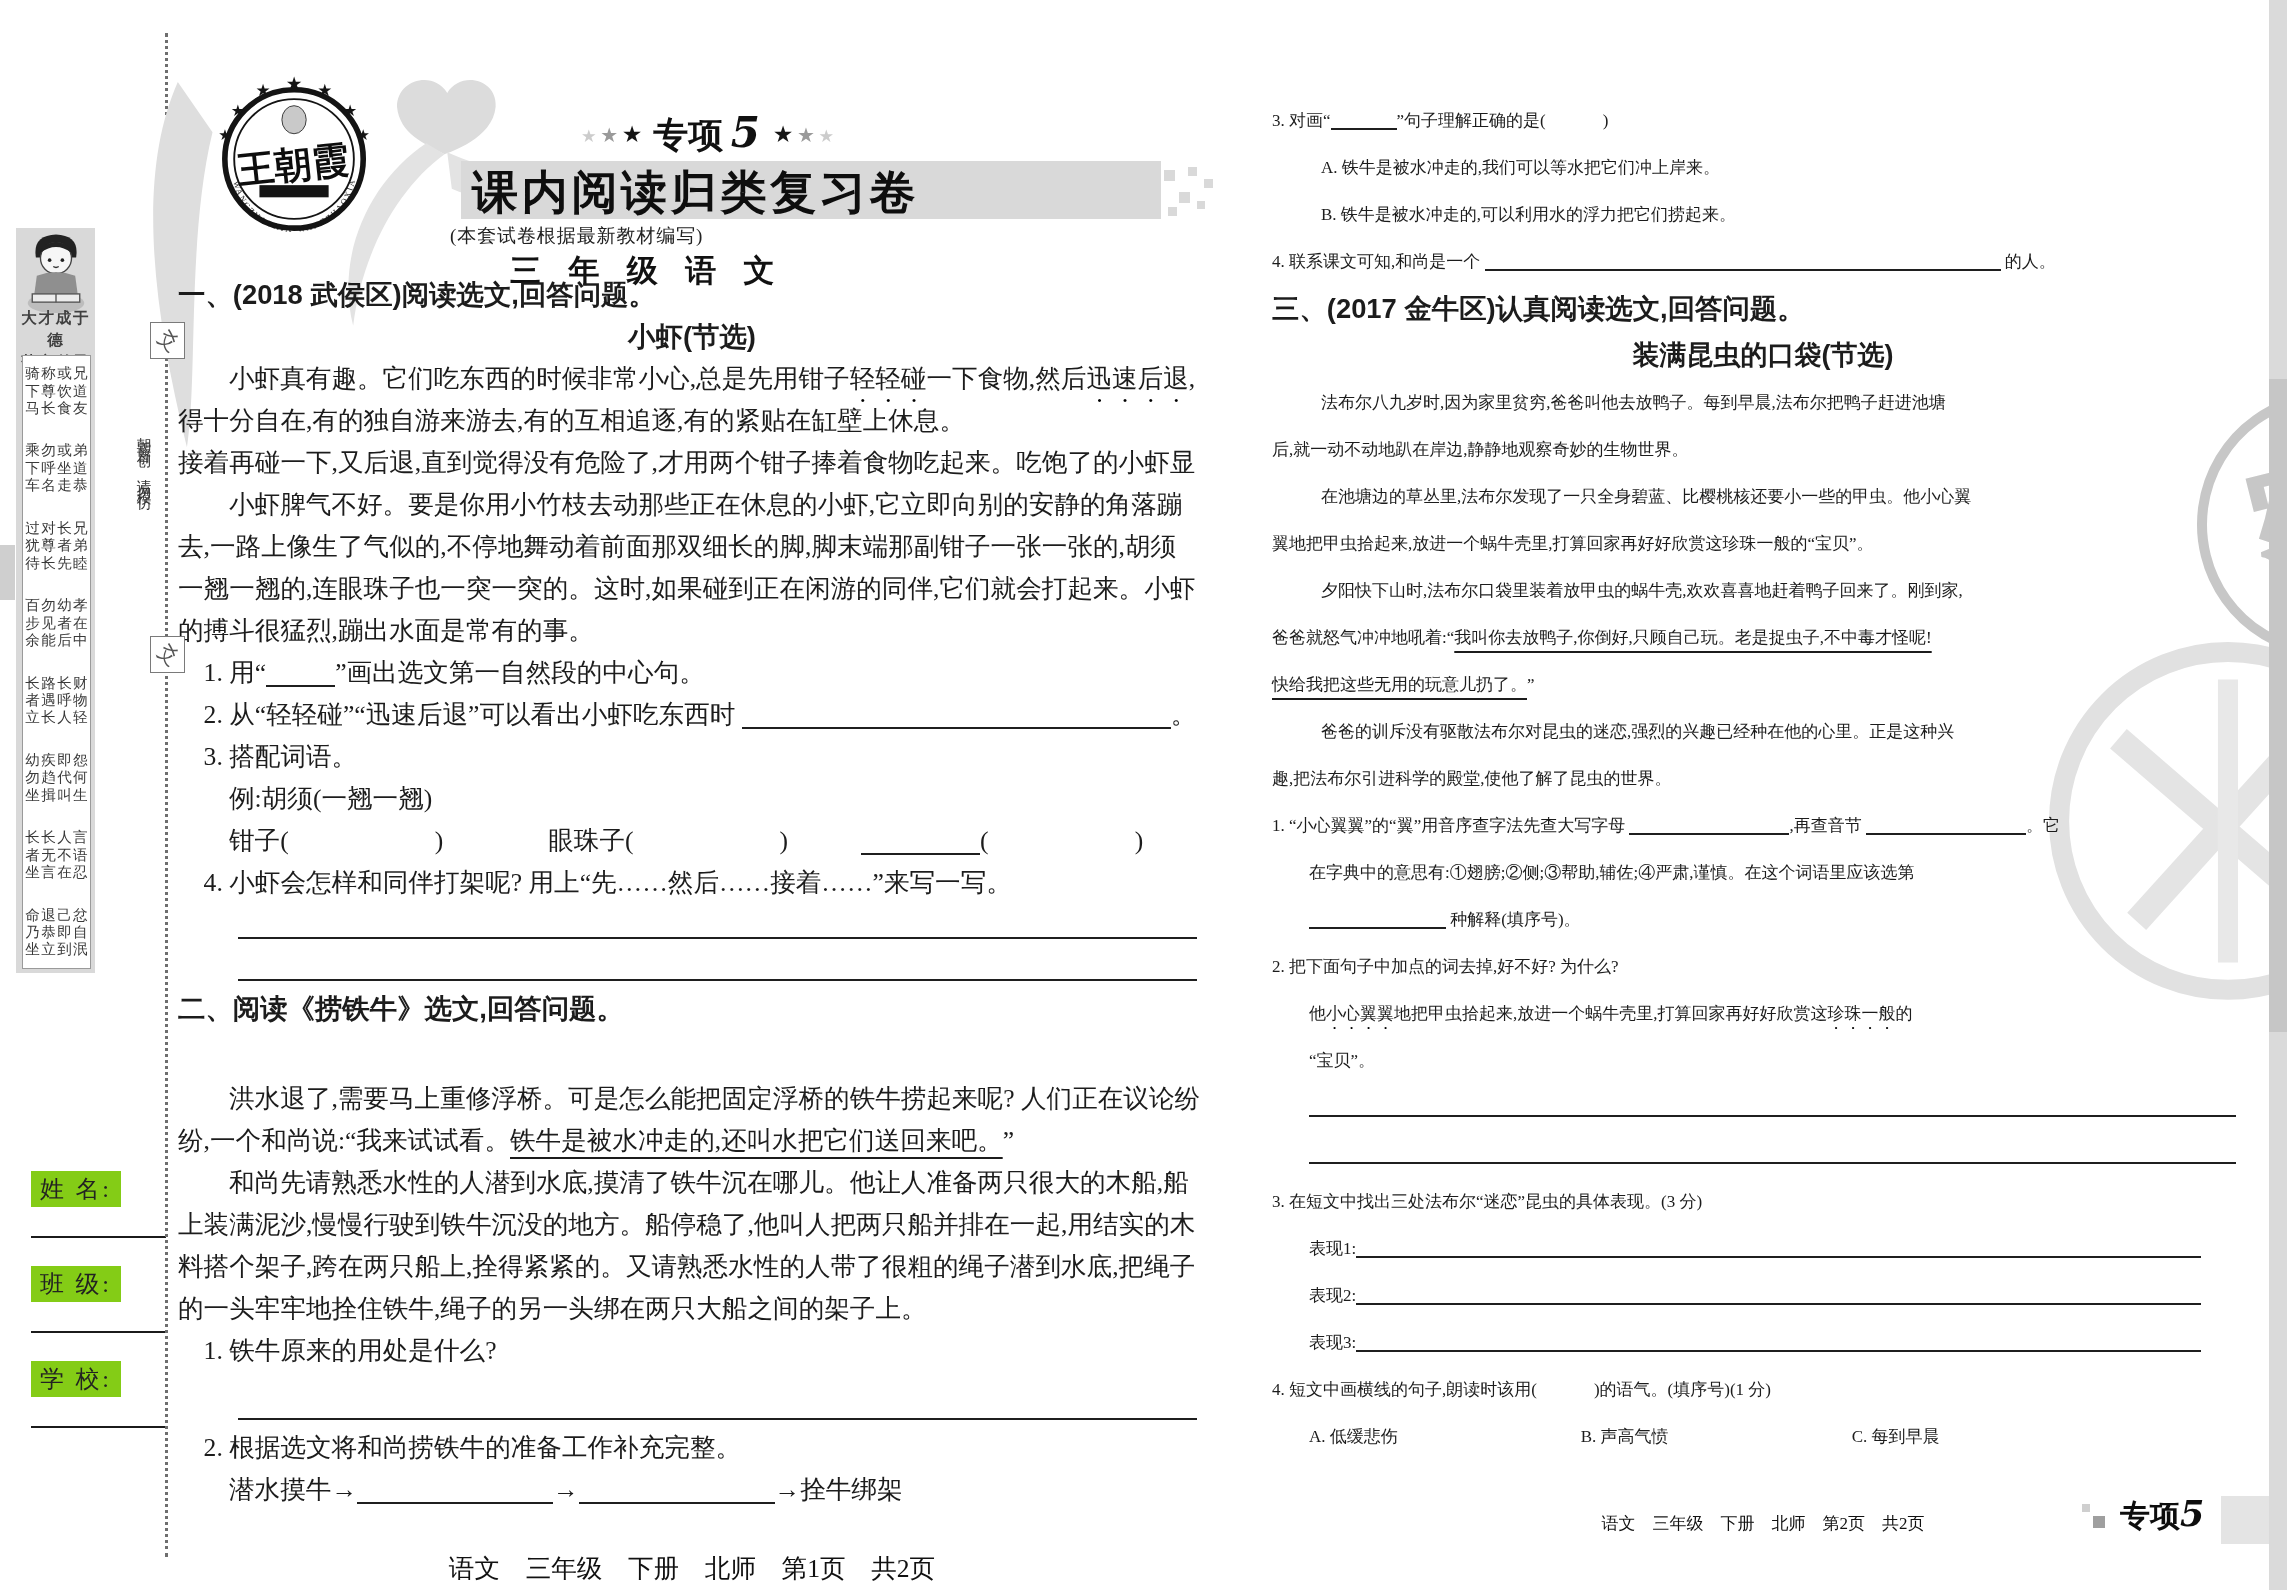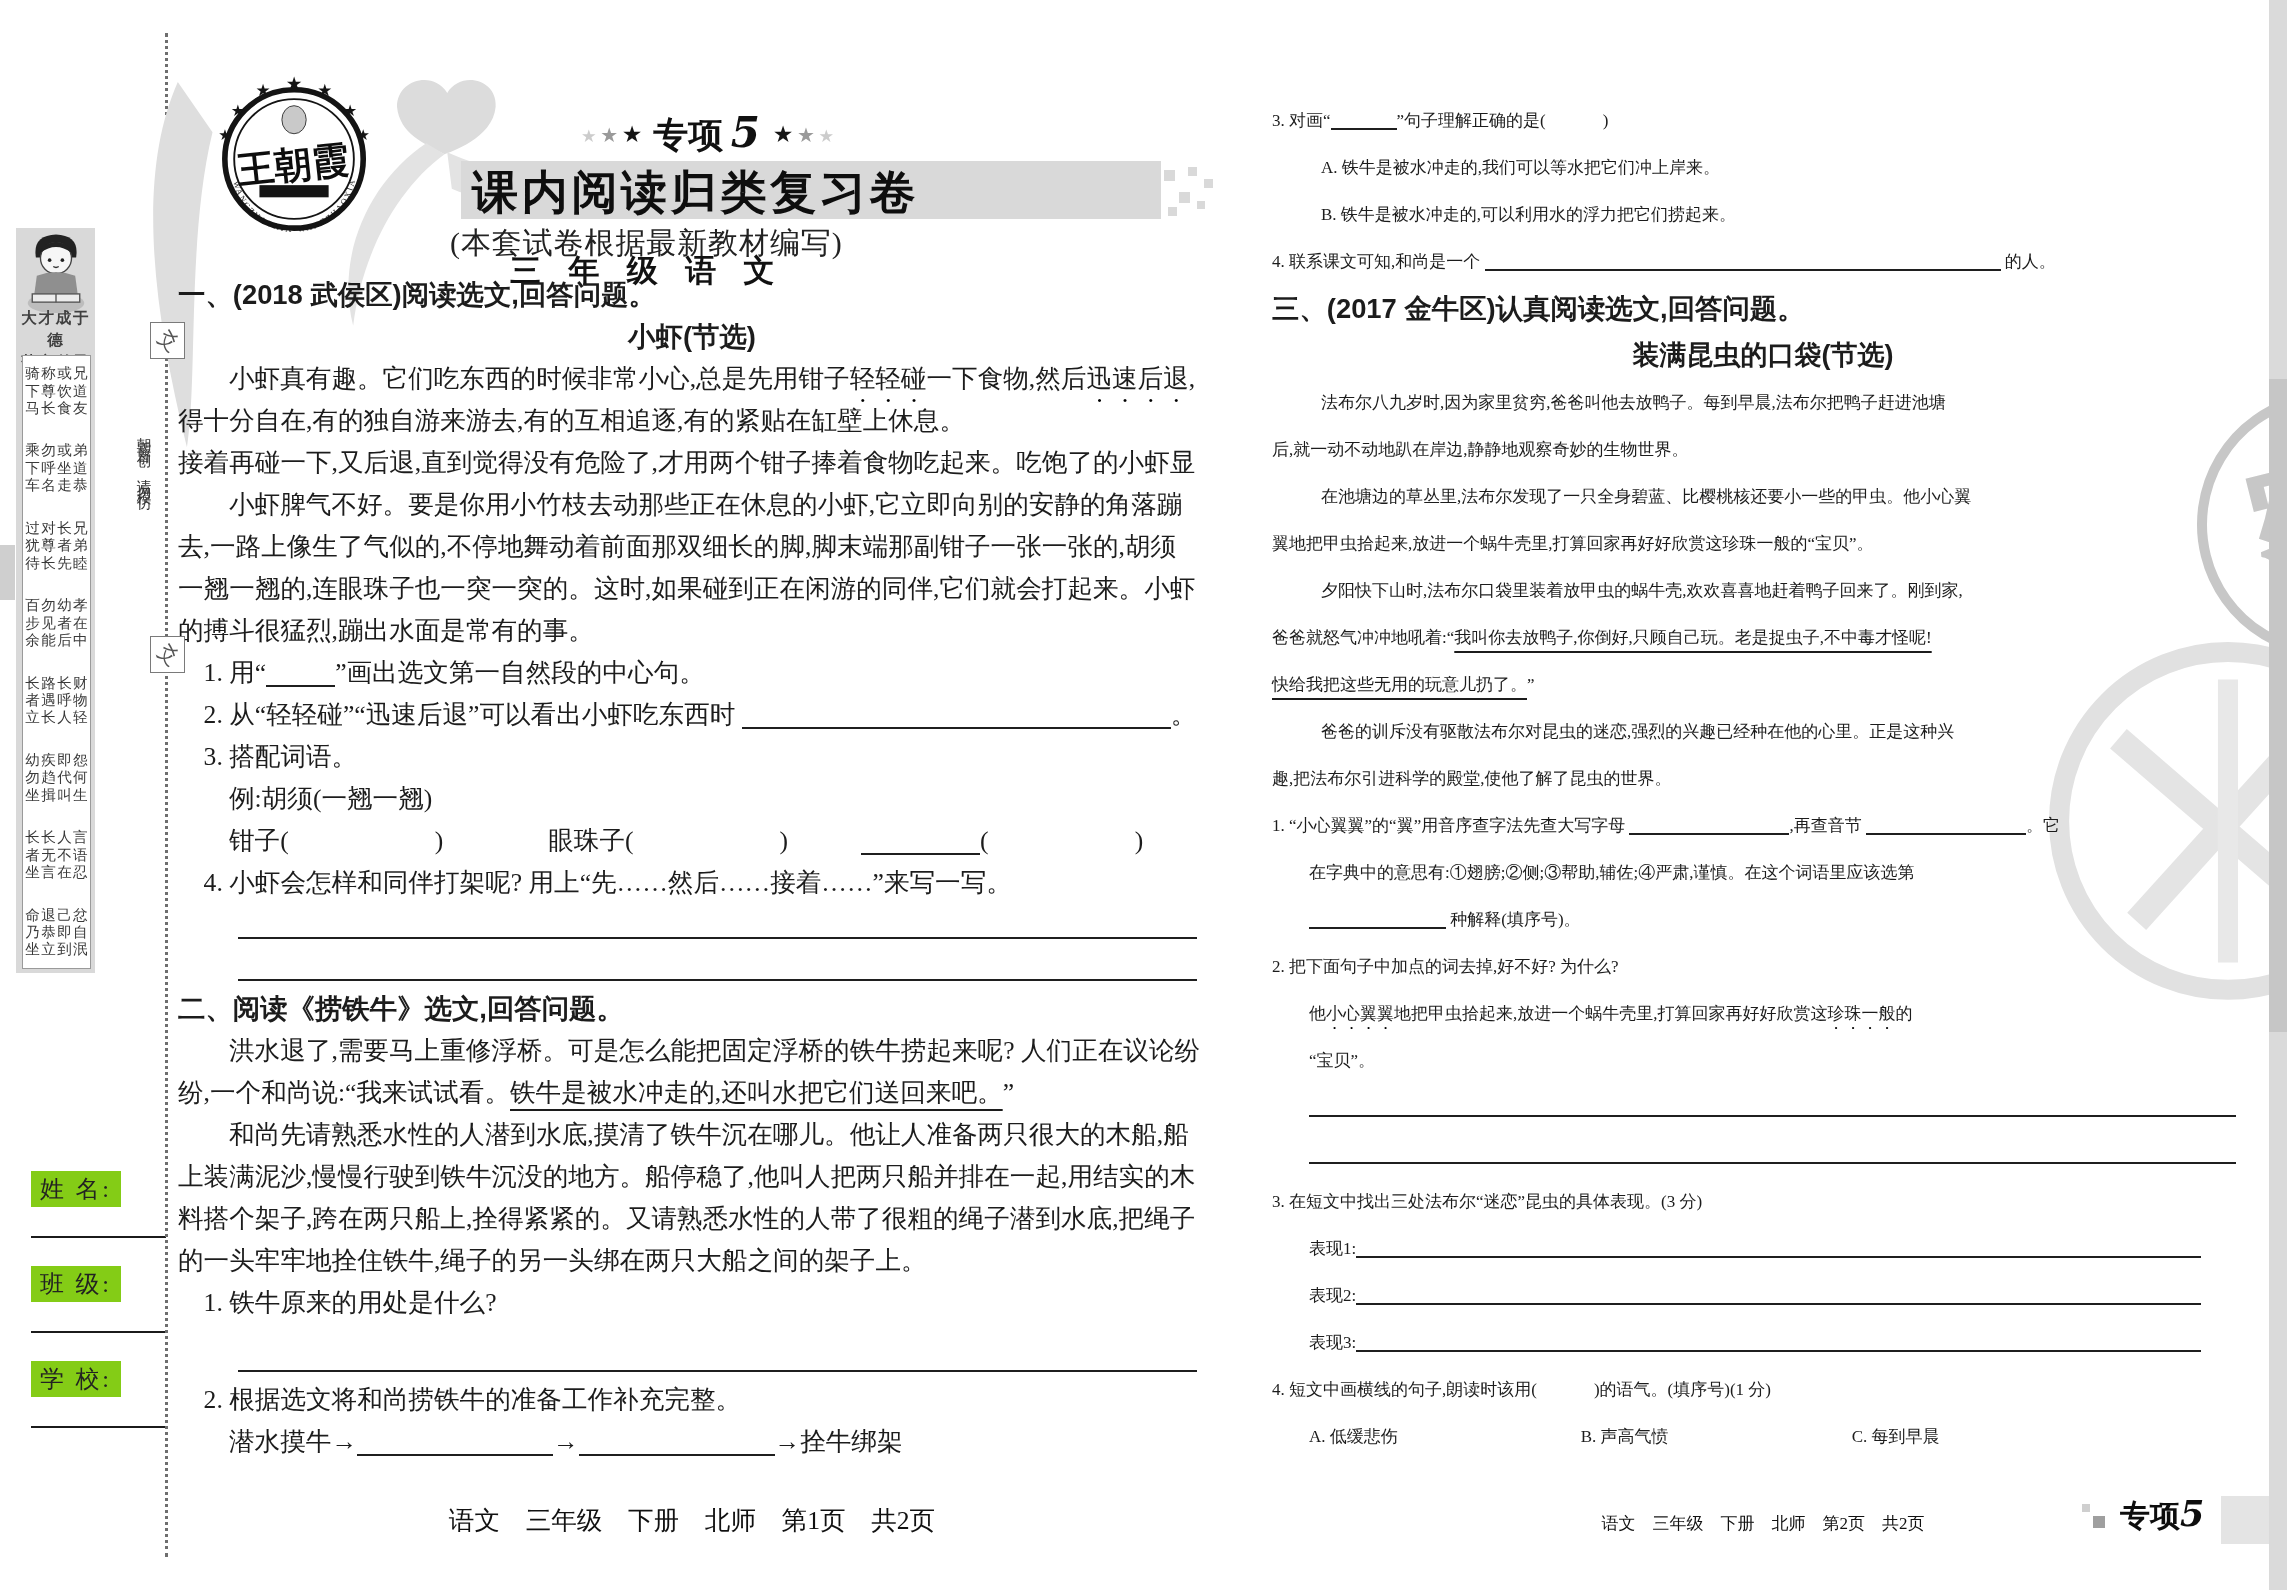--- a/index.html
+++ b/index.html
@@ -41,21 +41,21 @@
   .st-l1,.st-r3{color:#cccccc;font-size:17.4px;}
   .st-l2,.st-r2{color:#9a9a9a;font-size:20px;}
   .st-l3,.st-r1{color:#141414;font-size:23px;}
   .badge-text{font-family:"Liberation Sans",sans-serif;font-weight:bold;font-size:35px;color:#111;margin:0 3.7px 0 7.3px;}
   .badge-num{font-family:"DejaVu Serif",serif;font-style:italic;font-weight:bold;font-size:42px;color:#111;margin-right:9.1px;}
   .banner{position:absolute;left:461px;top:161px;width:700px;height:58px;background:#d9d9d9;z-index:1;}
   .banner-title{position:absolute;left:11px;top:0.9px;font-family:"Liberation Sans",sans-serif;
                 font-weight:900;font-size:46px;letter-spacing:3.7px;color:#0e0e0e;}
   .pix{position:absolute;left:1164px;top:161px;width:55px;height:58px;z-index:1;}
   .pix i{position:absolute;background:#d9d9d9;}
-  .subtitle{position:absolute;left:450px;top:223px;font-size:30px;letter-spacing:0.9px;color:#222;z-index:1;}
+  .subtitle{position:absolute;left:450px;top:223px;font-size:19px;letter-spacing:0.9px;color:#222;z-index:1;}
   .grade{position:absolute;left:510px;top:250px;font-family:"Liberation Sans",sans-serif;font-weight:bold;
          font-size:31px;letter-spacing:27.4px;color:#111;z-index:1;}
 
   
   .lines{position:absolute;z-index:2;}
   #leftLines{left:178px;top:274px;width:1028px;}
   #rightLines{left:1272px;top:97px;width:982px;}
   .ln{white-space:nowrap;}
   #leftLines .ln{height:42px;line-height:42px;font-size:25.6px;}
   #rightLines .ln{height:47px;line-height:47px;font-size:17px;}
@@ -386,21 +386,21 @@
       <div class="ln p"><span class="">的搏斗很猛烈,蹦出水面是常有的事。</span></div>
       <div class="ln q" style="padding-left: 25.6px;"><span class="">1. 用“</span><span class="blank" style="width: 69px;"></span><span class="">”画出选文第一自然段的中心句。</span></div>
       <div class="ln q" style="padding-left: 25.6px;"><span class="">2. 从“轻轻碰”“迅速后退”可以看出小虾吃东西时 </span><span class="blank" style="width: 429px;"></span><span class="">。</span></div>
       <div class="ln q" style="padding-left: 25.6px;"><span class="">3. 搭配词语。</span></div>
       <div class="ln s" style="padding-left: 51px;"><span class="">例:胡须(一翘一翘)</span></div>
       <div class="ln s" style="padding-left: 51px;"><span class="">钳子(</span><span class="gap" style="width: 146px;"></span><span class="">)</span><span class="gap" style="width: 105px;"></span><span class="">眼珠子(</span><span class="gap" style="width: 146px;"></span><span class="">)</span><span class="gap" style="width: 73px;"></span><span class="blank" style="width: 119px;"></span><span class="">(</span><span class="gap" style="width: 146px;"></span><span class="">)</span></div>
       <div class="ln q" style="padding-left: 25.6px;"><span class="">4. 小虾会怎样和同伴打架呢? 用上“先……然后……接着……”来写一写。</span></div>
       <div class="ln bl" style="padding-left: 60px;"><span class="blank" style="width: 959px;"></span></div>
       <div class="ln bl" style="padding-left: 60px;"><span class="blank" style="width: 959px;"></span></div>
       <div class="ln h"><span class="">二、阅读《捞铁牛》选文,回答问题。</span></div>
-      <div class="ln p" style="padding-left: 51px;"><span class="">洪水退了,需要马上重修浮桥。可是怎么能把固定浮桥的铁牛捞起来呢? 人们正在议论纷</span></div>
+      <div class="ln p" style="padding-left: 51px; margin-top: 48px;"><span class="">洪水退了,需要马上重修浮桥。可是怎么能把固定浮桥的铁牛捞起来呢? 人们正在议论纷</span></div>
       <div class="ln p"><span class="">纷,一个和尚说:“我来试试看。</span><span class="u">铁牛是被水冲走的,还叫水把它们送回来吧。</span><span class="">”</span></div>
       <div class="ln p" style="padding-left: 51px;"><span class="">和尚先请熟悉水性的人潜到水底,摸清了铁牛沉在哪儿。他让人准备两只很大的木船,船</span></div>
       <div class="ln p"><span class="">上装满泥沙,慢慢行驶到铁牛沉没的地方。船停稳了,他叫人把两只船并排在一起,用结实的木</span></div>
       <div class="ln p"><span class="">料搭个架子,跨在两只船上,拴得紧紧的。又请熟悉水性的人带了很粗的绳子潜到水底,把绳子</span></div>
       <div class="ln p"><span class="">的一头牢牢地拴住铁牛,绳子的另一头绑在两只大船之间的架子上。</span></div>
       <div class="ln q" style="padding-left: 25.6px;"><span class="">1. 铁牛原来的用处是什么?</span></div>
       <div class="ln bl" style="padding-left: 60px; margin-top: 12.8px;"><span class="blank" style="width: 959px;"></span></div>
       <div class="ln q" style="padding-left: 25.6px;"><span class="">2. 根据选文将和尚捞铁牛的准备工作补充完整。</span></div>
       <div class="ln s" style="padding-left: 51px;"><span class="">潜水摸牛→</span><span class="blank" style="width: 196px;"></span><span class="">→</span><span class="blank" style="width: 196px;"></span><span class="">→拴牛绑架</span></div>
       <div class="ln ftr" style="margin-top: 37px;"><span class="">语文　三年级　下册　北师　第1页　共2页</span></div>

